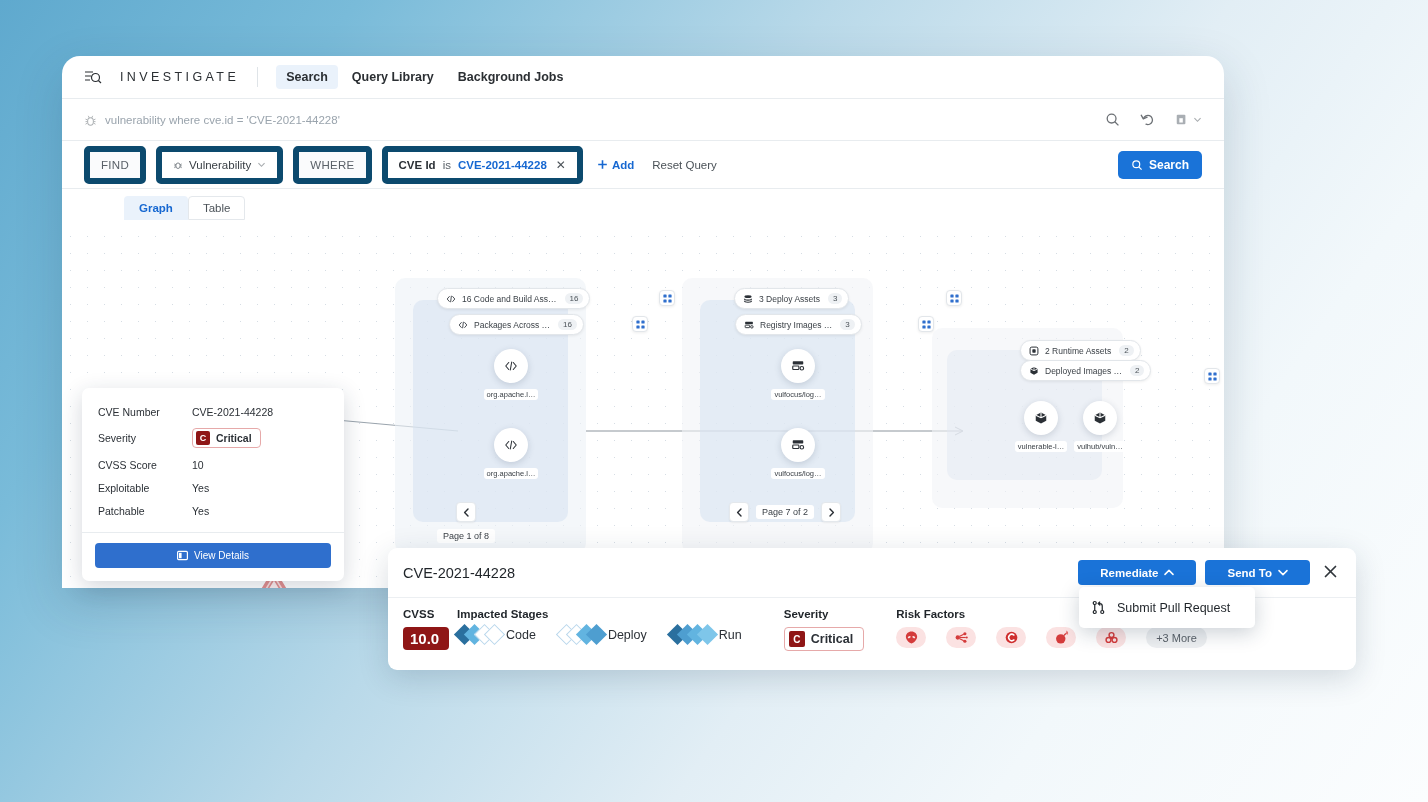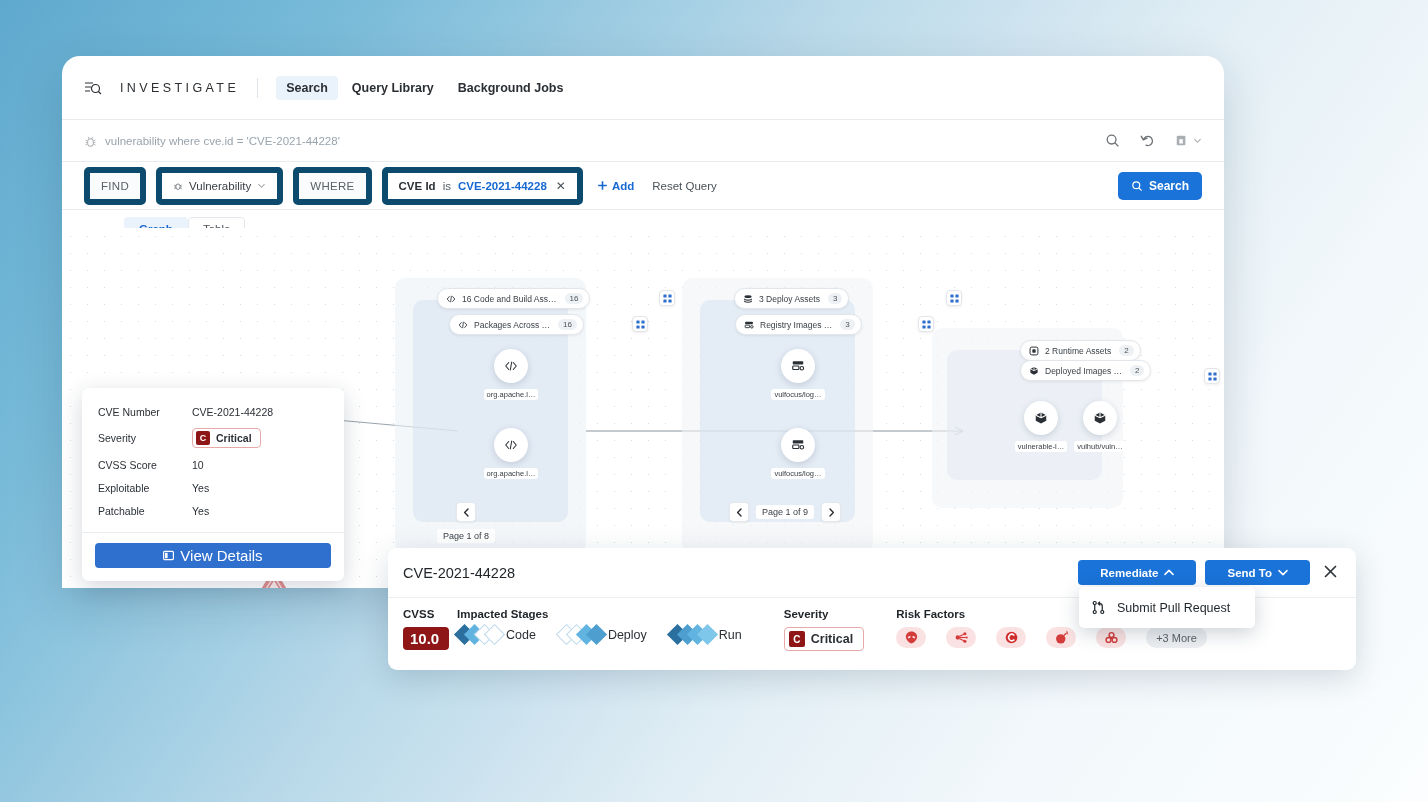--- a/index.html
+++ b/index.html
@@ -16,21 +16,21 @@
     left: 62px; top: 56px;
     width: 1162px; height: 532px;
     background: #ffffff;
     border-radius: 18px 18px 0 0;
     box-shadow: 0 16px 48px rgba(20,50,80,.18);
     overflow: hidden;
   }
 
   
   .topnav {
-    height: 64px;
+    height: 43px;
     display: flex; align-items: center;
     padding: 0 22px;
     border-bottom: 1px solid #e8ecef;
   }
   .brand-icon { width: 18px; height: 18px; margin-right: 18px; flex: none; }
   .brand-name {
     font-size: 12.5px; letter-spacing: 3.4px; color: #2b2f33;
     font-weight: 400; white-space: nowrap;
   }
   .nav-divider { width: 1px; height: 20px; background: #dfe4e8; margin: 0 18px; }
@@ -178,21 +178,21 @@
   }
   .sev-letter {
     width: 14px; height: 14px; background: #8f1616; color: #fff;
     border-radius: 2px; font-size: 9px; font-weight: 700;
     display: flex; align-items: center; justify-content: center;
   }
   .sev-text { font-size: 10.5px; color: #2b3036; font-weight: 600; }
   .info-divider { height: 1px; background: #e8ecef; }
   .view-details-btn {
     margin: 10px 13px 13px 13px; height: 25px; background: #2f6fcd;
-    border-radius: 4px; color: #fff; font-size: 15px;
+    border-radius: 4px; color: #fff; font-size: 10px;
     display: flex; align-items: center; justify-content: center; gap: 6px;
     cursor: pointer; border: none; width: calc(100% - 26px);
   }
 
   
   .detail-panel {
     position: absolute; left: 388px; top: 548px;
     width: 968px; height: 122px; background: #fff;
     border-radius: 9px; box-shadow: 0 8px 30px rgba(25,45,70,.17);
     z-index: 30;
@@ -517,21 +517,21 @@
       </div>
       <span class="gnode-label">vulfocus/log…</span>
     </div>
 
     <div class="pager" style="left:667px; top:274px;">
       <span class="pager-btn">
         <svg width="7" height="9" viewBox="0 0 7 9">
           <polyline points="5,1 1.6,4.5 5,8" fill="none" stroke="#2b3036" stroke-width="1.4" stroke-linecap="round" stroke-linejoin="round"></polyline>
         </svg>
       </span>
-      <span class="pager-label">Page 1 of 9</span>
+      <span class="pager-label">Page 7 of 2</span>
       <span class="pager-btn">
         <svg width="7" height="9" viewBox="0 0 7 9">
           <polyline points="2,1 5.4,4.5 2,8" fill="none" stroke="#2b3036" stroke-width="1.4" stroke-linecap="round" stroke-linejoin="round"></polyline>
         </svg>
       </span>
     </div>
 
     <div class="cluster-outer pale2" style="left:870px; top:100px; width:191px; height:180px;"></div>
     <div class="cluster-inner pale" style="left:885px; top:122px; width:155px; height:130px;"></div>
 

